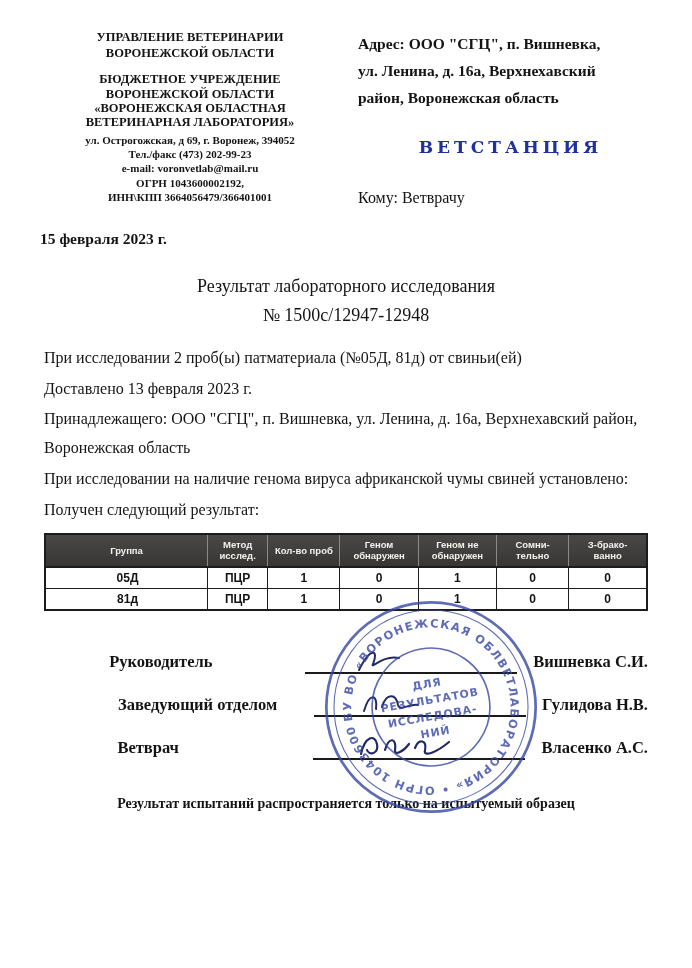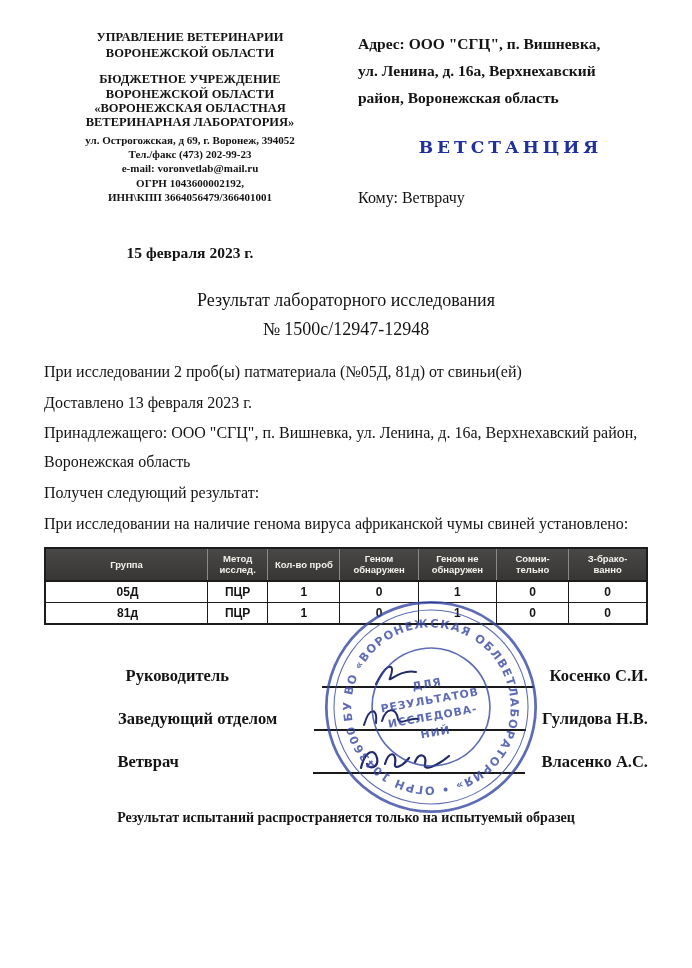--- a/index.html
+++ b/index.html
@@ -14,21 +14,21 @@
     box-sizing:border-box;
   }
   .preline{white-space:pre-line;}
 
   
   .top{display:flex;padding-top:30px;}
   .org-block{width:300px;margin-left:40px;text-align:center;}
   .org-dept{font-size:12.5px;font-weight:bold;line-height:1.25;}
   .org-inst{font-size:12.5px;font-weight:bold;line-height:1.15;margin-top:11px;}
   .org-contacts{font-size:11px;font-weight:bold;line-height:1.3;margin-top:3px;}
-  .org-date{font-size:15.5px;font-weight:bold;margin-top:40px;text-align:center;}
+  .org-date{font-size:15.5px;font-weight:bold;margin-top:26px;text-align:left;}
 
   .recipient-block{width:305px;margin-left:18px;}
   .recipient-address{font-size:15.5px;line-height:1.75;font-weight:bold;}
   .vetstation{
     margin-top:26px;text-align:center;
     font-family:"DejaVu Serif", serif;
     font-weight:bold;font-size:17px;letter-spacing:4px;
     color:#20309f;
   }
   .kome{margin-top:32px;font-size:16px;}
@@ -124,22 +124,22 @@
 
   <div class="title-block">
     <div class="title-line">Результат лабораторного исследования</div>
     <div class="title-line">№ 1500с/12947-12948</div>
   </div>
 
   <div class="body-block">
     <p>При исследовании 2 проб(ы) патматериала (№05Д, 81д) от свиньи(ей)</p>
     <p>Доставлено 13 февраля 2023 г.</p>
     <p>Принадлежащего: ООО "СГЦ", п. Вишневка, ул. Ленина, д. 16а, Верхнехавский район, Воронежская область</p>
+    <p>При исследовании на наличие генома вируса африканской чумы свиней установлено:</p>
     <p>Получен следующий результат:</p>
-    <p>При исследовании на наличие генома вируса африканской чумы свиней установлено:</p>
   </div>
 
   <table class="results">
     <colgroup>
       <col style="width:27%">
         <col style="width:10%">
         <col style="width:12%">
       <col style="width:13%">
         <col style="width:13%">
         <col style="width:12%">
@@ -184,21 +184,21 @@
   </table>
 
   <div class="sig-block">
     <div class="sig-row">
       <div class="sig-role">Руководитель</div>
       <div class="sig-line">
         <svg width="80" height="34" viewBox="0 0 80 34">
           <path d="M14 28 C 26 4, 34 8, 28 22 C 25 28, 38 12, 54 16" stroke="#222a66" stroke-width="2" fill="none" stroke-linecap="round"></path>
         </svg>
       </div>
-      <div class="sig-name">Косенко С.И.</div>
+      <div class="sig-name">Вишневка С.И.</div>
     </div>
     <div class="sig-row">
       <div class="sig-role">Заведующий отделом</div>
       <div class="sig-line">
         <svg width="90" height="34" viewBox="0 0 90 34">
           <path d="M10 26 C 16 6, 24 10, 22 24 M28 22 C 32 8, 42 8, 44 20 C 46 27, 56 18, 64 20" stroke="#222a66" stroke-width="2" fill="none" stroke-linecap="round"></path>
         </svg>
       </div>
       <div class="sig-name">Гулидова Н.В.</div>
     </div>

